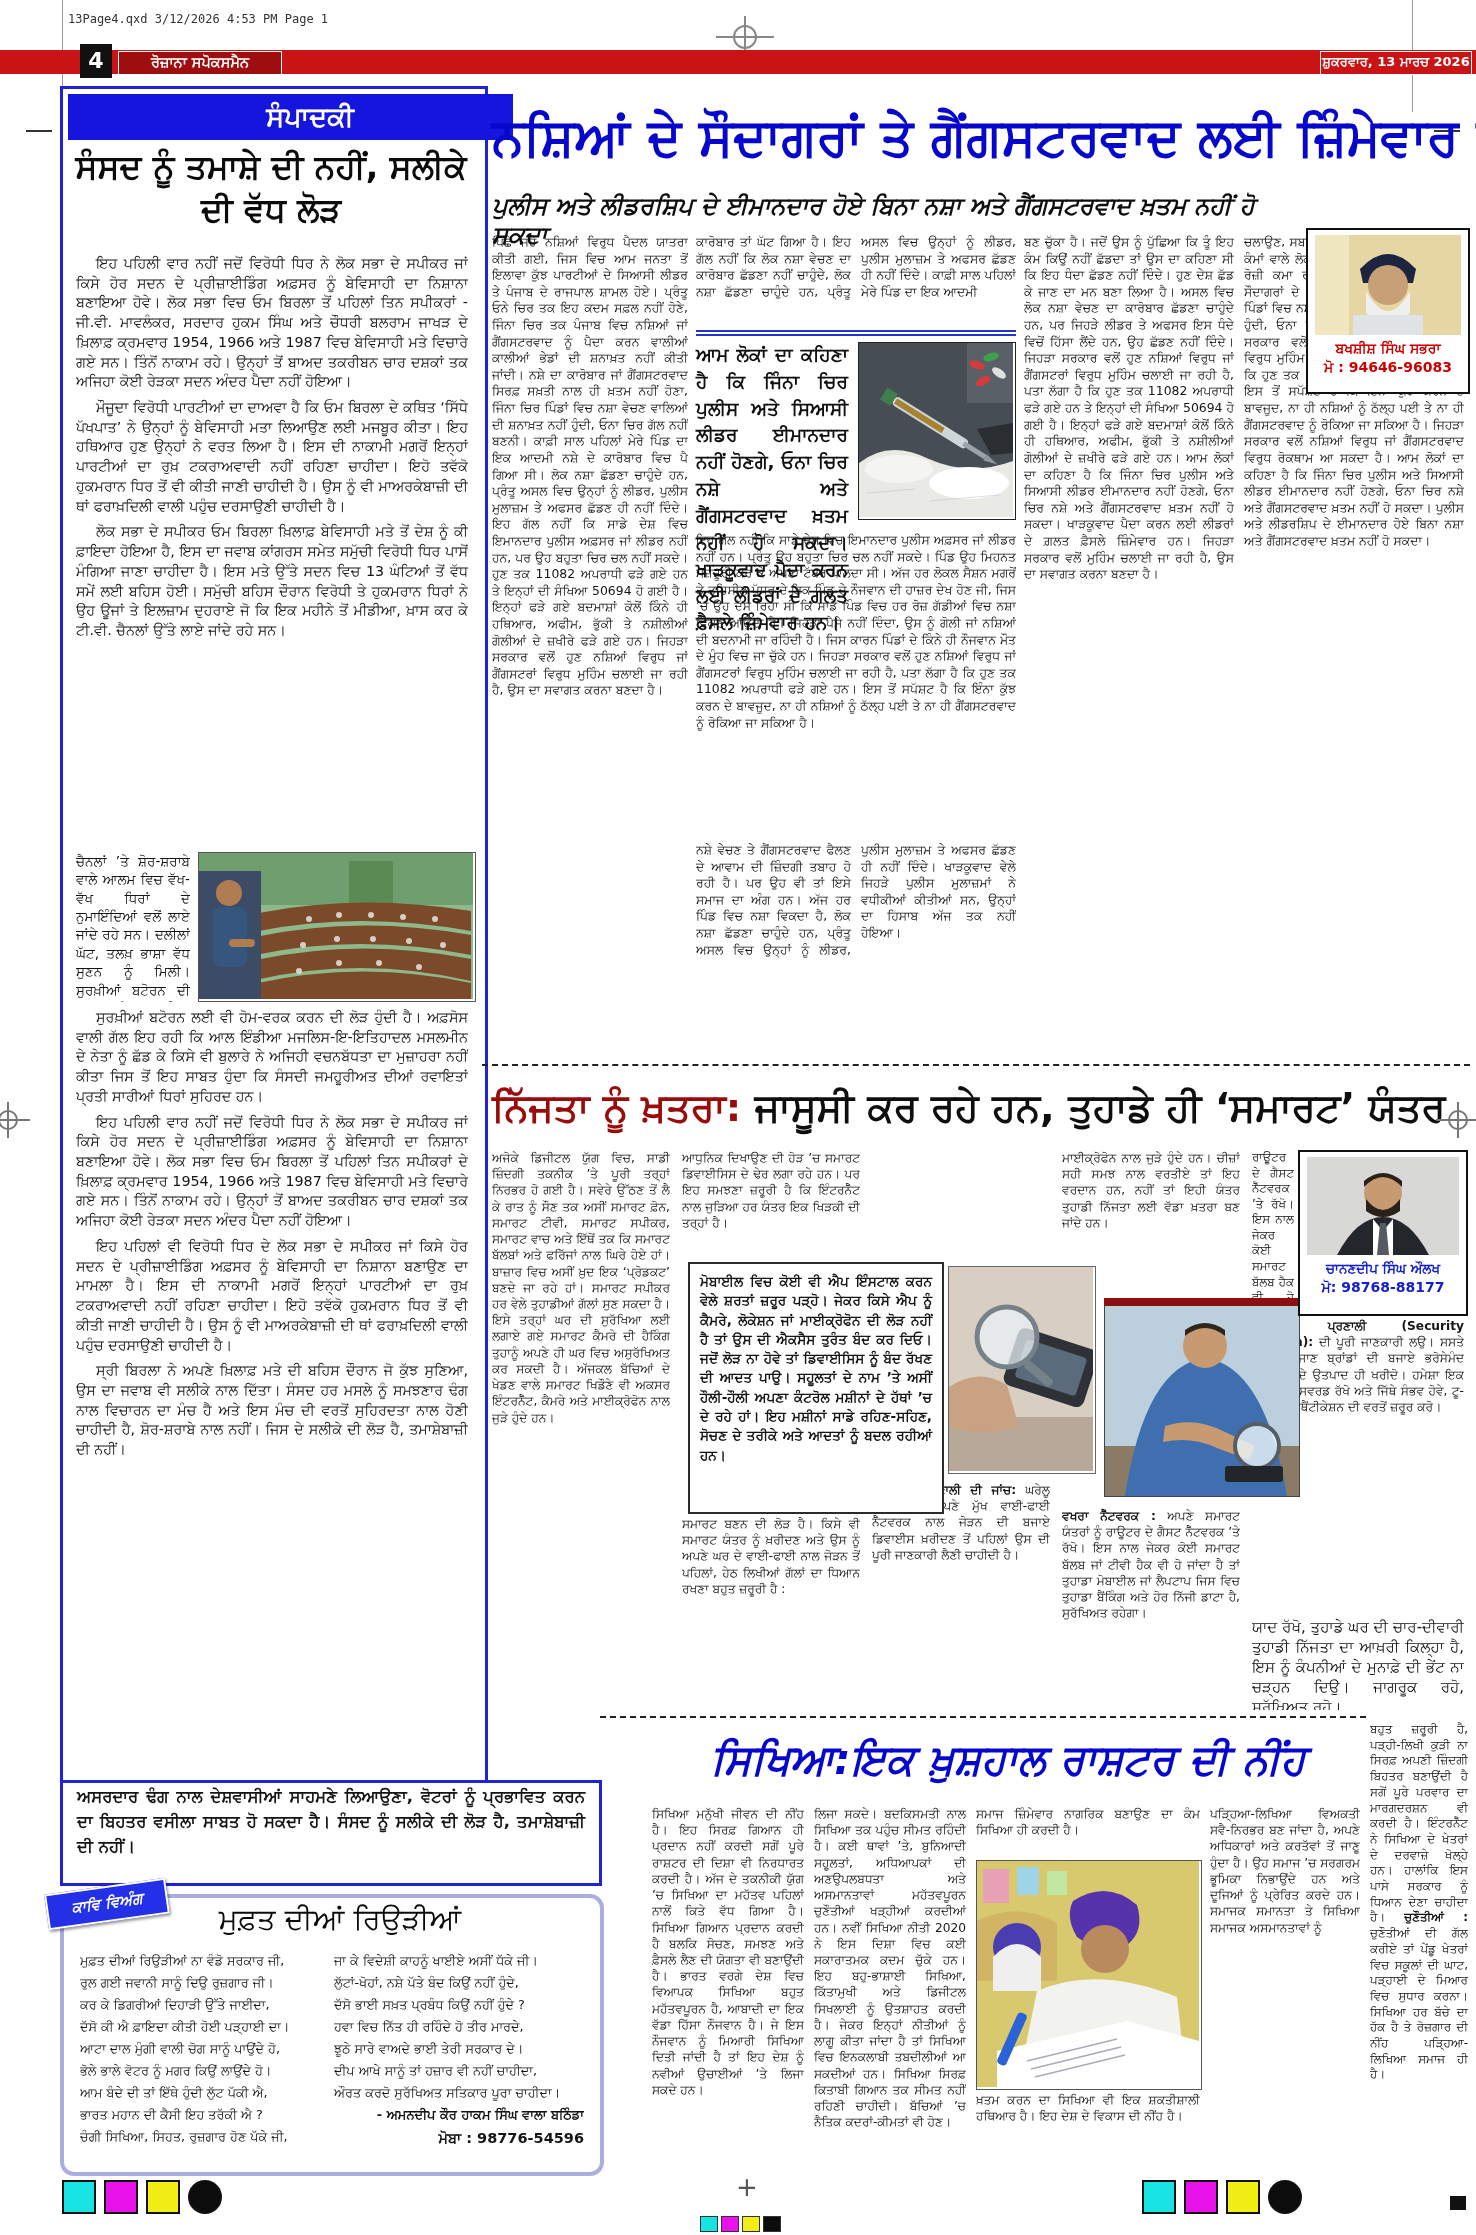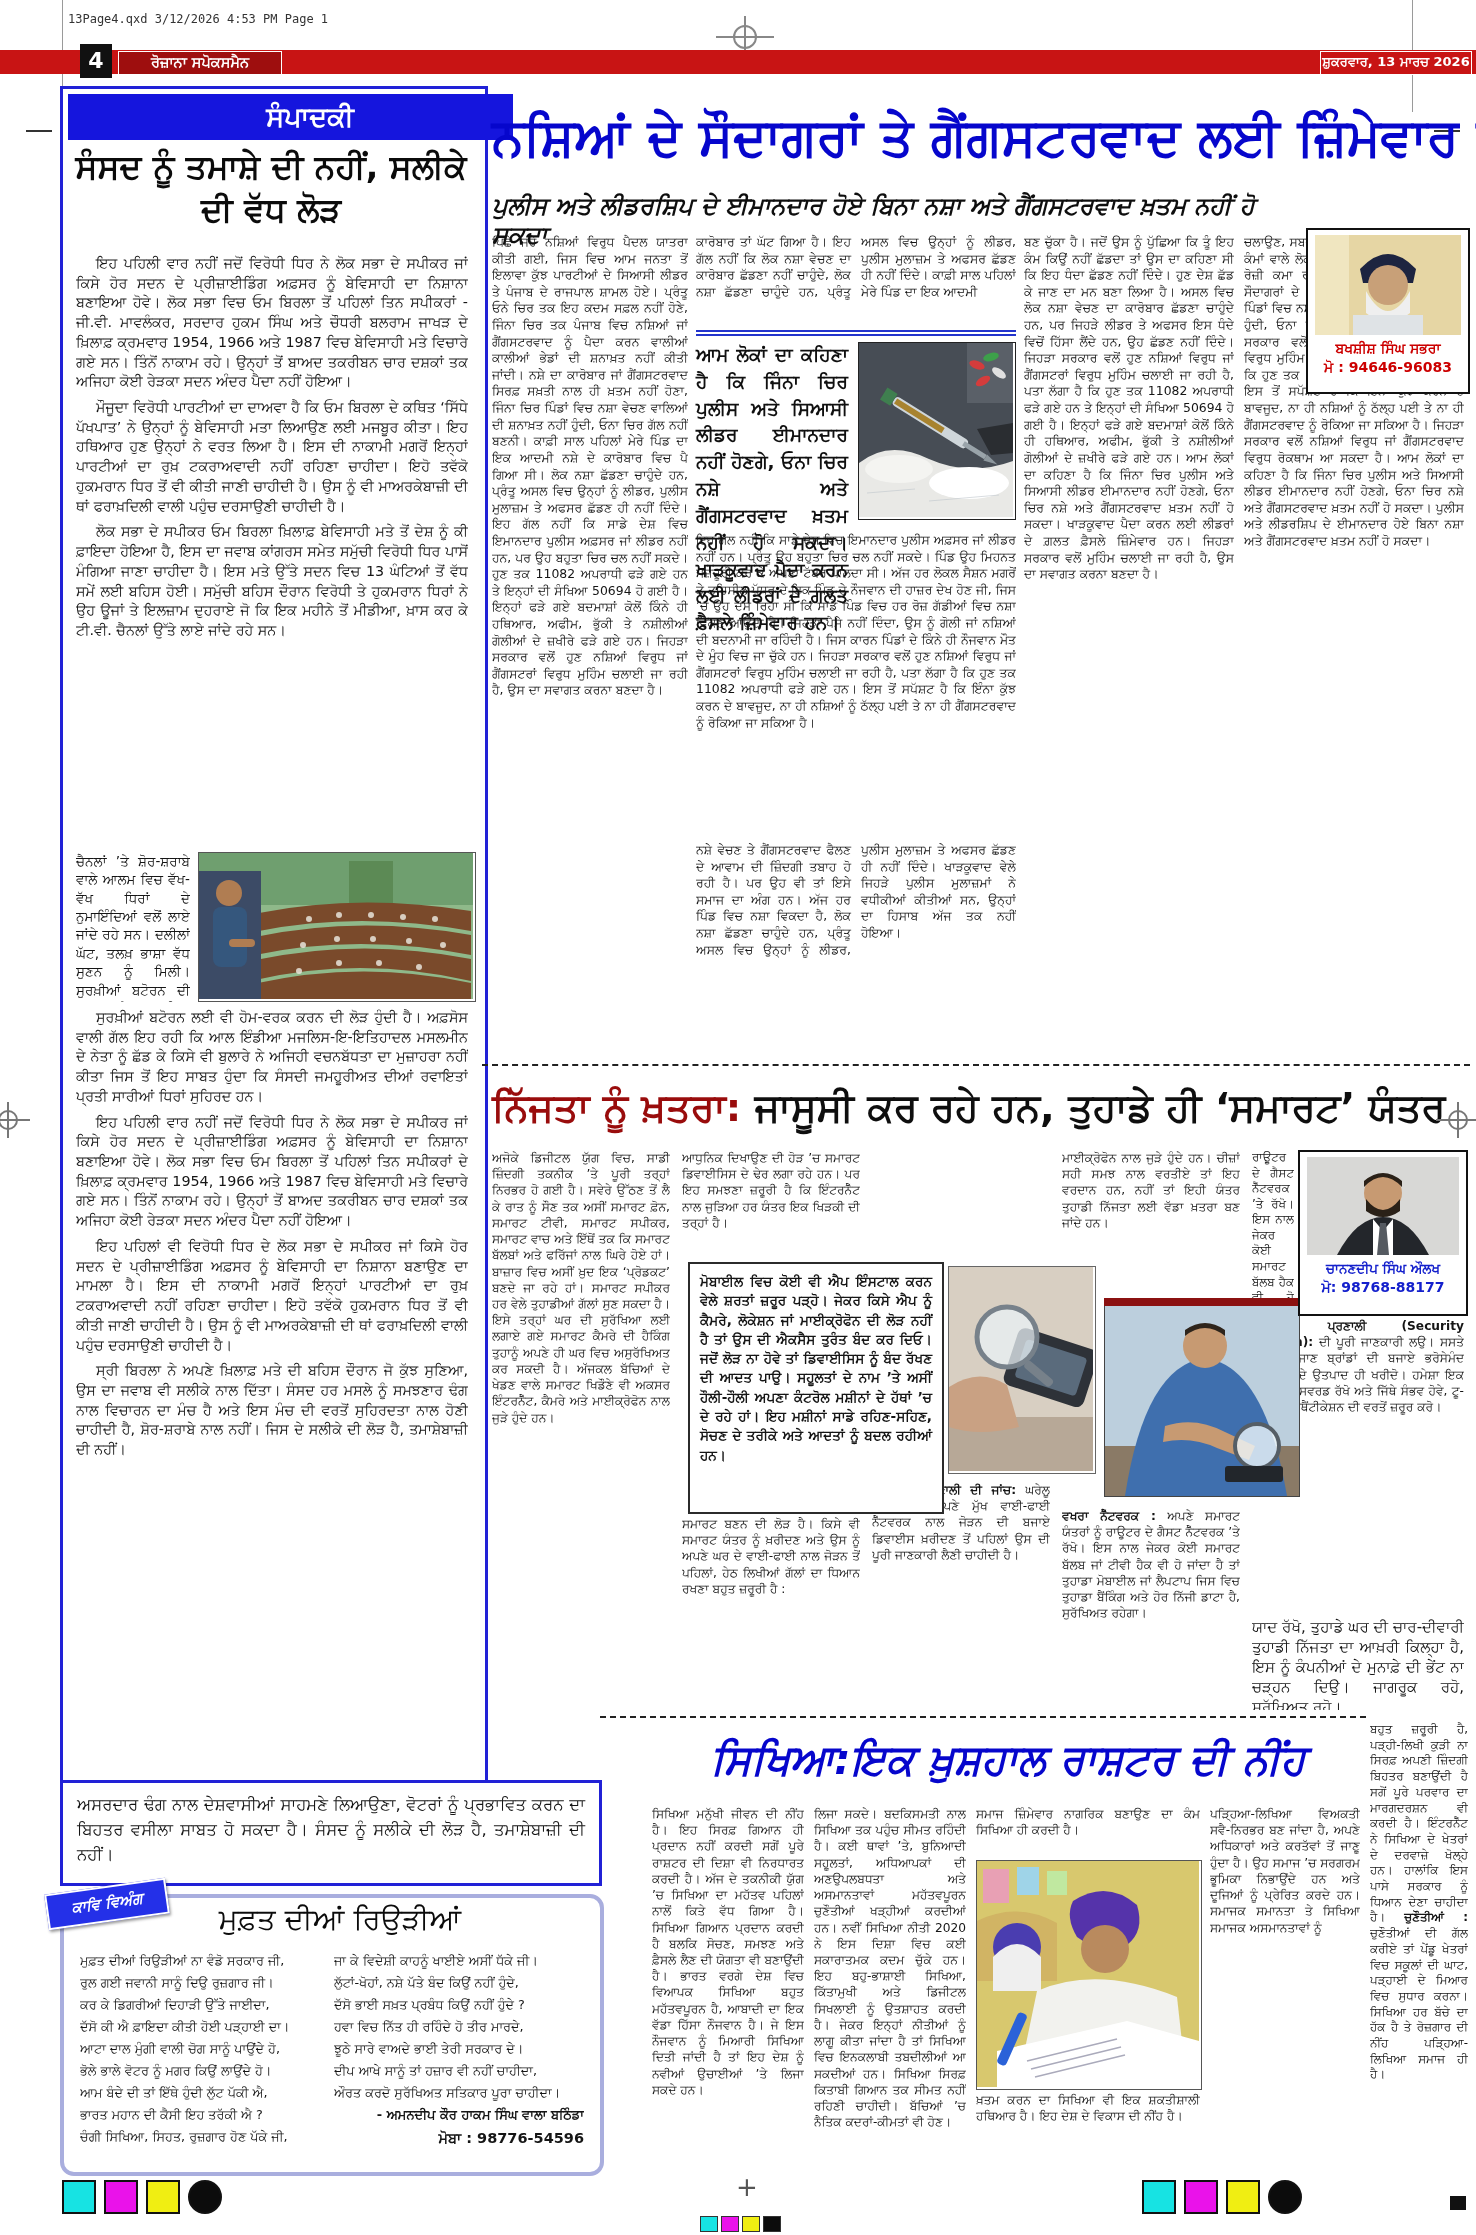--- a/index.html
+++ b/index.html
@@ -87,21 +87,21 @@
   </div>
 
   <div class="abs just clip ind" style="left:76px;top:1008px;width:392px;height:762px;font-size:14.3px;line-height:1.38;">
     <p>ਸੁਰਖ਼ੀਆਂ ਬਟੋਰਨ ਲਈ ਵੀ ਹੋਮ-ਵਰਕ ਕਰਨ ਦੀ ਲੋੜ ਹੁੰਦੀ ਹੈ। ਅਫ਼ਸੋਸ ਵਾਲੀ ਗੱਲ ਇਹ ਰਹੀ ਕਿ ਆਲ ਇੰਡੀਆ ਮਜਲਿਸ-ਇ-ਇਤਿਹਾਦਲ ਮਸਲਮੀਨ ਦੇ ਨੇਤਾ ਨੂੰ ਛੱਡ ਕੇ ਕਿਸੇ ਵੀ ਬੁਲਾਰੇ ਨੇ ਅਜਿਹੀ ਵਚਨਬੱਧਤਾ ਦਾ ਮੁਜ਼ਾਹਰਾ ਨਹੀਂ ਕੀਤਾ ਜਿਸ ਤੋਂ ਇਹ ਸਾਬਤ ਹੁੰਦਾ ਕਿ ਸੰਸਦੀ ਜਮਹੂਰੀਅਤ ਦੀਆਂ ਰਵਾਇਤਾਂ ਪ੍ਰਤੀ ਸਾਰੀਆਂ ਧਿਰਾਂ ਸੁਹਿਰਦ ਹਨ।</p>
     <p>ਇਹ ਪਹਿਲੀ ਵਾਰ ਨਹੀਂ ਜਦੋਂ ਵਿਰੋਧੀ ਧਿਰ ਨੇ ਲੋਕ ਸਭਾ ਦੇ ਸਪੀਕਰ ਜਾਂ ਕਿਸੇ ਹੋਰ ਸਦਨ ਦੇ ਪ੍ਰੀਜ਼ਾਈਡਿੰਗ ਅਫ਼ਸਰ ਨੂੰ ਬੇਵਿਸਾਹੀ ਦਾ ਨਿਸ਼ਾਨਾ ਬਣਾਇਆ ਹੋਵੇ। ਲੋਕ ਸਭਾ ਵਿਚ ਓਮ ਬਿਰਲਾ ਤੋਂ ਪਹਿਲਾਂ ਤਿਨ ਸਪੀਕਰਾਂ ਦੇ ਖ਼ਿਲਾਫ਼ ਕ੍ਰਮਵਾਰ 1954, 1966 ਅਤੇ 1987 ਵਿਚ ਬੇਵਿਸਾਹੀ ਮਤੇ ਵਿਚਾਰੇ ਗਏ ਸਨ। ਤਿੰਨੋਂ ਨਾਕਾਮ ਰਹੇ। ਉਨ੍ਹਾਂ ਤੋਂ ਬਾਅਦ ਤਕਰੀਬਨ ਚਾਰ ਦਸ਼ਕਾਂ ਤਕ ਅਜਿਹਾ ਕੋਈ ਰੇੜਕਾ ਸਦਨ ਅੰਦਰ ਪੈਦਾ ਨਹੀਂ ਹੋਇਆ।</p>
     <p>ਇਹ ਪਹਿਲਾਂ ਵੀ ਵਿਰੋਧੀ ਧਿਰ ਦੇ ਲੋਕ ਸਭਾ ਦੇ ਸਪੀਕਰ ਜਾਂ ਕਿਸੇ ਹੋਰ ਸਦਨ ਦੇ ਪ੍ਰੀਜ਼ਾਈਡਿੰਗ ਅਫ਼ਸਰ ਨੂੰ ਬੇਵਿਸਾਹੀ ਦਾ ਨਿਸ਼ਾਨਾ ਬਣਾਉਣ ਦਾ ਮਾਮਲਾ ਹੈ। ਇਸ ਦੀ ਨਾਕਾਮੀ ਮਗਰੋਂ ਇਨ੍ਹਾਂ ਪਾਰਟੀਆਂ ਦਾ ਰੁਖ਼ ਟਕਰਾਅਵਾਦੀ ਨਹੀਂ ਰਹਿਣਾ ਚਾਹੀਦਾ। ਇਹੋ ਤਵੱਕੋ ਹੁਕਮਰਾਨ ਧਿਰ ਤੋਂ ਵੀ ਕੀਤੀ ਜਾਣੀ ਚਾਹੀਦੀ ਹੈ। ਉਸ ਨੂੰ ਵੀ ਮਾਅਰਕੇਬਾਜ਼ੀ ਦੀ ਥਾਂ ਫਰਾਖ਼ਦਿਲੀ ਵਾਲੀ ਪਹੁੰਚ ਦਰਸਾਉਣੀ ਚਾਹੀਦੀ ਹੈ।</p>
     <p>ਸ੍ਰੀ ਬਿਰਲਾ ਨੇ ਅਪਣੇ ਖ਼ਿਲਾਫ਼ ਮਤੇ ਦੀ ਬਹਿਸ ਦੌਰਾਨ ਜੋ ਕੁੱਝ ਸੁਣਿਆ, ਉਸ ਦਾ ਜਵਾਬ ਵੀ ਸਲੀਕੇ ਨਾਲ ਦਿੱਤਾ। ਸੰਸਦ ਹਰ ਮਸਲੇ ਨੂੰ ਸਮਝਣਾਰ ਢੰਗ ਨਾਲ ਵਿਚਾਰਨ ਦਾ ਮੰਚ ਹੈ ਅਤੇ ਇਸ ਮੰਚ ਦੀ ਵਰਤੋਂ ਸੁਹਿਰਦਤਾ ਨਾਲ ਹੋਣੀ ਚਾਹੀਦੀ ਹੈ, ਸ਼ੋਰ-ਸ਼ਰਾਬੇ ਨਾਲ ਨਹੀਂ। ਜਿਸ ਦੇ ਸਲੀਕੇ ਦੀ ਲੋੜ ਹੈ, ਤਮਾਸ਼ੇਬਾਜ਼ੀ ਦੀ ਨਹੀਂ।</p>
   </div>
 
   <div class="abs just clip" style="left:60px;top:1780px;width:536px;height:100px;border:3px solid #2121d6;background:#fff;">
-    <div style="padding:10px 14px;font-size:16.5px;line-height:1.5;">ਅਸਰਦਾਰ ਢੰਗ ਨਾਲ ਦੇਸ਼ਵਾਸੀਆਂ ਸਾਹਮਣੇ ਲਿਆਉਣਾ, ਵੋਟਰਾਂ ਨੂੰ ਪ੍ਰਭਾਵਿਤ ਕਰਨ ਦਾ ਬਿਹਤਰ ਵਸੀਲਾ ਸਾਬਤ ਹੋ ਸਕਦਾ ਹੈ। ਸੰਸਦ ਨੂੰ ਸਲੀਕੇ ਦੀ ਲੋੜ ਹੈ, ਤਮਾਸ਼ੇਬਾਜ਼ੀ ਦੀ ਨਹੀਂ।</div>
+    <div style="padding:2px 14px;font-size:16.5px;line-height:1.5;font-weight:bold;">ਅਸਰਦਾਰ ਢੰਗ ਨਾਲ ਦੇਸ਼ਵਾਸੀਆਂ ਸਾਹਮਣੇ ਲਿਆਉਣਾ, ਵੋਟਰਾਂ ਨੂੰ ਪ੍ਰਭਾਵਿਤ ਕਰਨ ਦਾ ਬਿਹਤਰ ਵਸੀਲਾ ਸਾਬਤ ਹੋ ਸਕਦਾ ਹੈ। ਸੰਸਦ ਨੂੰ ਸਲੀਕੇ ਦੀ ਲੋੜ ਹੈ, ਤਮਾਸ਼ੇਬਾਜ਼ੀ ਦੀ ਨਹੀਂ।</div>
   </div>
 
   <div class="abs" style="left:492px;top:86px;width:980px;height:104px;color:#0606cc;font-weight:bold;font-size:52px;line-height:102px;white-space:nowrap;transform:scaleX(0.98);transform-origin:left center;">ਨਸ਼ਿਆਂ ਦੇ ਸੌਦਾਗਰਾਂ ਤੇ ਗੈਂਗਸਟਰਵਾਦ ਲਈ ਜ਼ਿੰਮੇਵਾਰ ਕੌਣ ?</div>
   <div class="abs" style="left:492px;top:192px;width:800px;font-weight:bold;font-style:italic;font-size:24px;line-height:1.2;color:#0e0e0e;">ਪੁਲੀਸ ਅਤੇ ਲੀਡਰਸ਼ਿਪ ਦੇ ਈਮਾਨਦਾਰ ਹੋਏ ਬਿਨਾ ਨਸ਼ਾ ਅਤੇ ਗੈਂਗਸਟਰਵਾਦ ਖ਼ਤਮ ਨਹੀਂ ਹੋ ਸਕਦਾ</div>
 
   <div class="abs" style="left:1306px;top:228px;width:160px;height:162px;border:2px solid #111;background:#fff;z-index:5;text-align:center;">
     <div style="margin:5px auto 0;width:146px;height:100px;">
       <svg width="146" height="100" viewBox="0 0 146 100" preserveAspectRatio="none">
         <rect width="146" height="100" fill="#e6d6a4"></rect>
         <rect x="0" y="0" width="34" height="100" fill="#f0e6c0"></rect>

